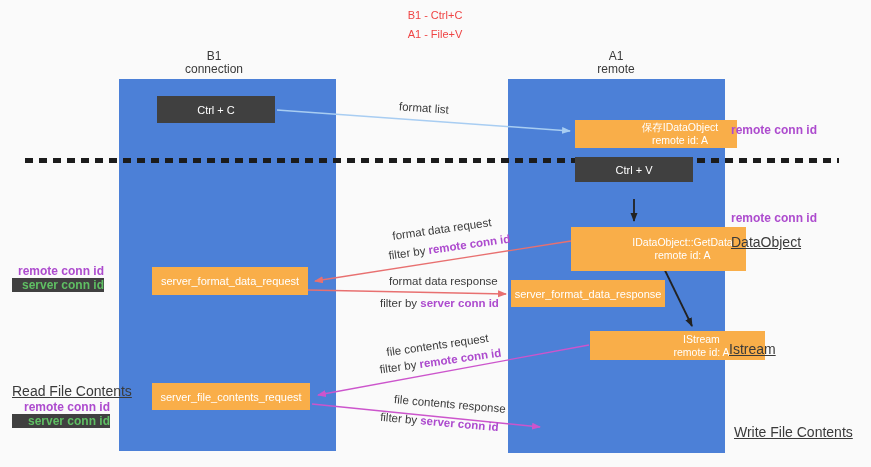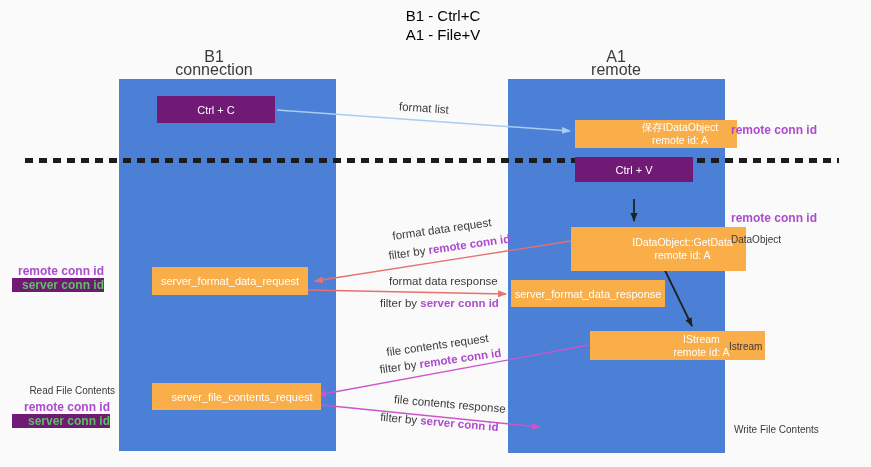--- a/index.html
+++ b/index.html
@@ -1,49 +1,49 @@
 <!DOCTYPE html>
 <html><head>
 <meta charset="utf-8">
 <style>
   html,body{margin:0;padding:0;}
   body{background:#fafafa;font-family:"Liberation Sans","DejaVu Sans",sans-serif;}
   .canvas{position:relative;width:871px;height:467px;background:#fafafa;overflow:hidden;}
 
-  .title{position:absolute;left:338px;top:6px;width:210px;text-align:center;
-         font-size:15px;line-height:19px;color:#000000;}
+  .title{position:absolute;left:330px;top:6px;width:210px;text-align:center;
+         font-size:11px;line-height:19px;color:#ef4444;}
 
-  .lane-header{position:absolute;width:120px;text-align:center;font-size:16px;
+  .lane-header{position:absolute;width:120px;text-align:center;font-size:12px;
                line-height:13px;color:#3a3a3a;top:50px;}
   .lane{position:absolute;top:79px;width:217px;background:#4c80d7;}
   .lane-left{left:119px;height:372px;}
   .lane-right{left:508px;height:374px;}
 
   .divider{position:absolute;left:25px;top:158px;width:814px;height:5px;
            background:repeating-linear-gradient(to right,#1c1c1c 0 8px,transparent 8px 14px);}
 
   .arrows{position:absolute;left:0;top:0;pointer-events:none;}
 
   .node{position:absolute;display:flex;flex-direction:column;align-items:center;
         justify-content:center;color:#ffffff;text-align:center;}
   .orange{background:#f9ae49;}
-  .green{background:#701a75;}
+  .green{background:#404040;}
   .one-line{font-size:11px;}
   .two-line{font-size:10.5px;line-height:13px;padding-left:48px;}
 
   .edge-label{position:absolute;font-size:11.5px;color:#3b3b3b;white-space:nowrap;}
   .rot-up{transform:rotate(-8deg);}
   .rot-dn{transform:rotate(5deg);}
   .rot-fl{transform:rotate(4deg);}
   .key-purple{color:#ad4bce;font-weight:bold;}
 
   .annot{position:absolute;font-size:12px;white-space:nowrap;}
   .annot.purple{color:#ad4bce;font-weight:bold;}
   .annot.green{color:#5fbf63;font-weight:bold;}
-  .annot.black{color:#3a3a3a;font-size:10px;}
+  .annot.black{color:#3a3a3a;font-size:14px;text-decoration:underline;}
   .annot-block{position:absolute;text-align:right;font-size:12px;line-height:14px;white-space:nowrap;}
 </style>
 </head>
 <body>
 
 <div class="canvas">
 
   <div class="title">
     <div>B1 - Ctrl+C</div>
     <div>A1 - File+V</div>
@@ -111,21 +111,21 @@
 
   <div class="node orange one-line" style="left:152px;top:267px;width:156px;height:28px;">
     <span>server_format_data_request</span>
   </div>
 
   <div class="node orange two-line" style="left:590px;top:331px;width:127px;height:29px;">
     <span>IStream</span>
     <span>remote id: A</span>
   </div>
 
-  <div class="node orange one-line" style="left:152px;top:383px;width:158px;height:27px;padding-left:11px;">
+  <div class="node orange one-line" style="left:152px;top:383px;width:158px;height:27px;">
     <span>server_file_contents_request</span>
   </div>
 
 
   <div class="edge-label rot-fl" style="left:399px;top:102px;">format list</div>
 
   <div class="edge-label rot-up" style="left:392px;top:223px;">format data request</div>
   <div class="edge-label rot-up" style="left:388px;top:241px;">
     <span>filter by </span><span class="key-purple">remote conn id</span>
   </div>

